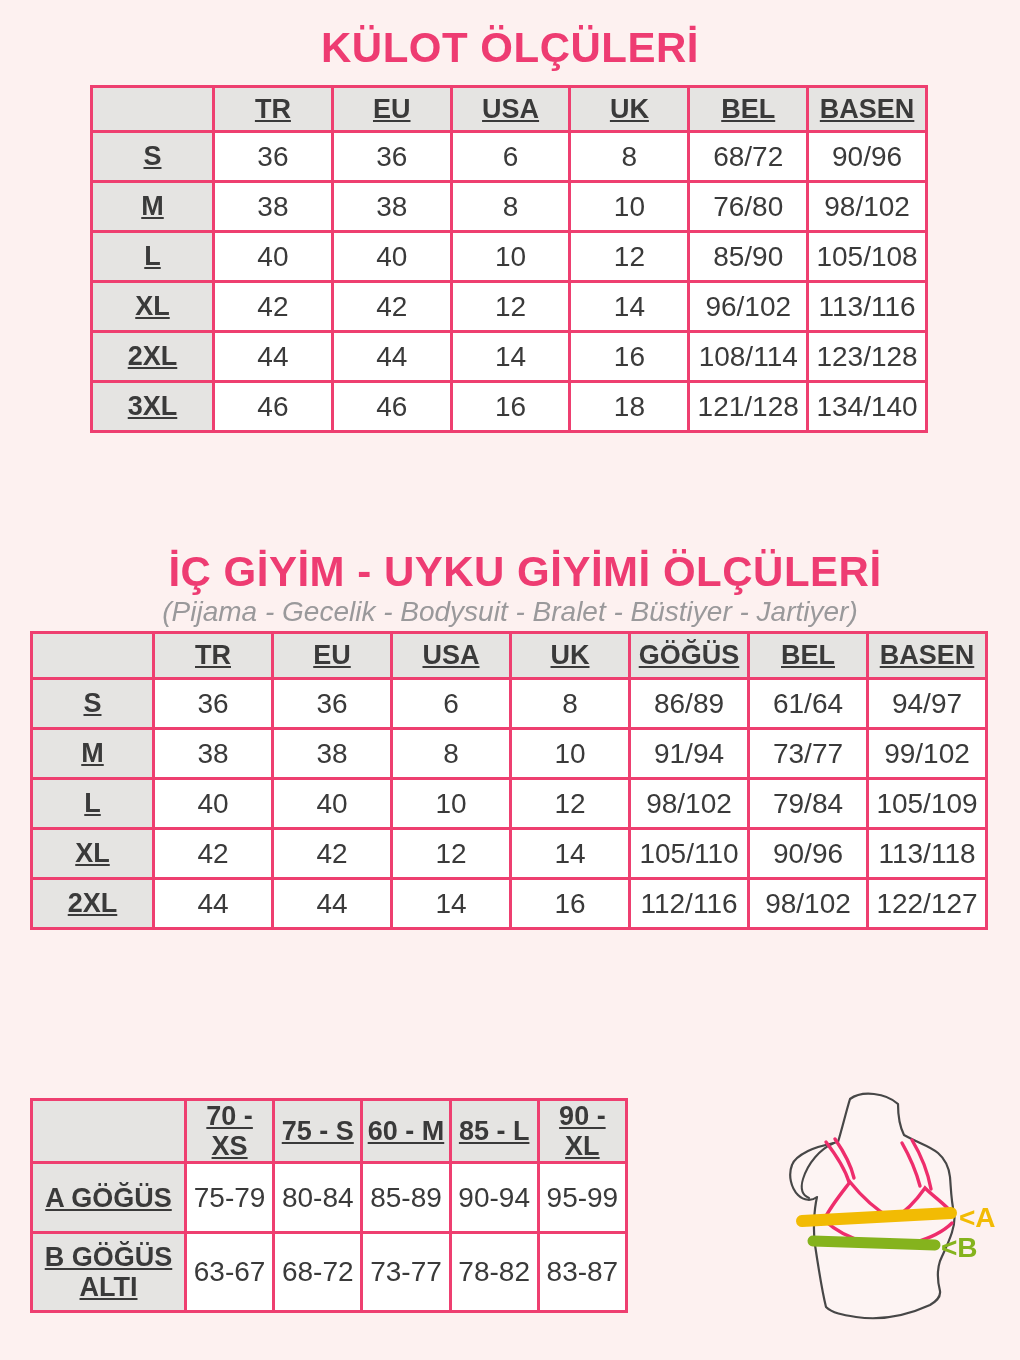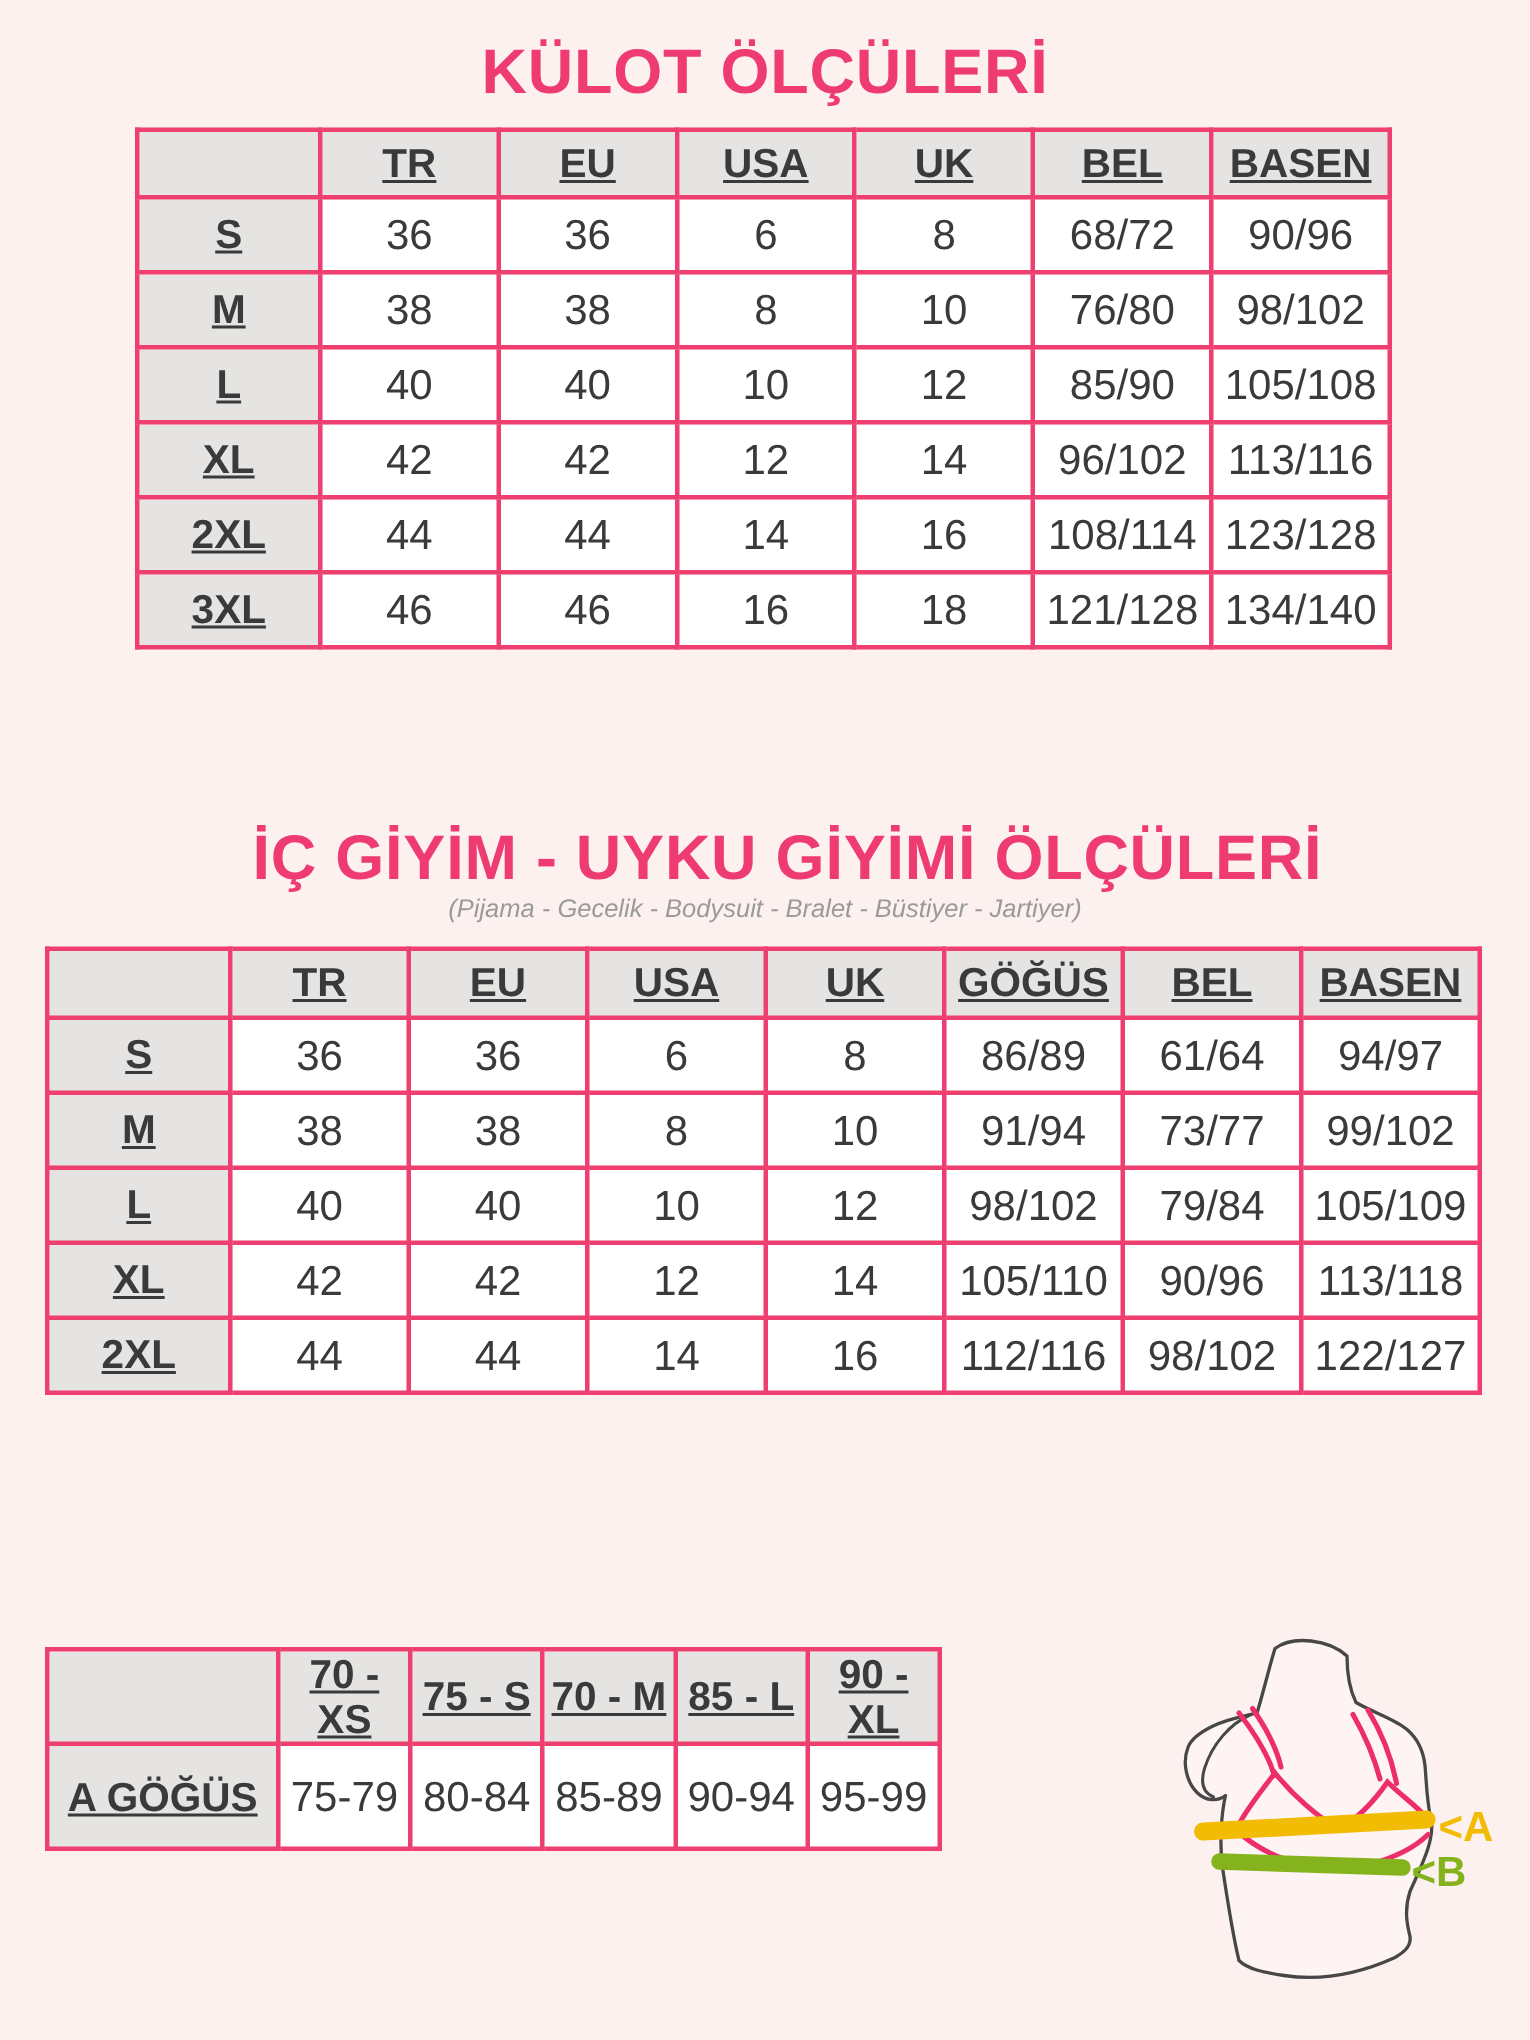--- a/index.html
+++ b/index.html
@@ -11,21 +11,21 @@
   .title {
     position:absolute; left:0; width:1020px; margin:0;
     font-size:42px; font-weight:700; text-align:center;
     color: var(--accent-pink, #ee3c72); letter-spacing:0.5px;
   }
   #title-kulot   { top:24px; }
   #title-icgiyim { top:548px;padding-left:15px; }
   #title-sutyen  { left:30px; width:752px; top:1044px; }
   .subtitle {
     position:absolute; top:596px; left:0; width:1020px; text-align:center;
-    font-size:17px; font-style:italic; color: var(--subtitle-gray, #9a999b);
+    font-size:28px; font-style:italic; color: var(--subtitle-gray, #9a999b);
   }
   table.sizes { position:absolute; border-collapse:collapse; table-layout:fixed; }
   .sizes th, .sizes td {
     border:3px solid var(--table-border, #ee3f70);
     text-align:center; vertical-align:middle; padding:0 2px;
     overflow:hidden;
   }
   .sizes thead th, .sizes tbody th {
     background: var(--header-cell-bg, #e5e4e2);
     font-size:27px; font-weight:700; color: var(--text-dark, #3a3a3a);
@@ -206,33 +206,41 @@
         </tr>
       </tbody>
     </table>
 
   <table class="sizes" id="table-sutyen">
       <thead>
         <tr>
           <th></th>
           <th>70 - XS</th>
           <th>75 - S</th>
-          <th>70 - M</th>
+          <th>60 - M</th>
           <th>85 - L</th>
           <th>90 - XL</th>
         </tr>
       </thead>
       <tbody>
         <tr>
           <th>A GÖĞÜS</th>
           <td>75-79</td>
           <td>80-84</td>
           <td>85-89</td>
           <td>90-94</td>
           <td>95-99</td>
+        </tr>
+        <tr>
+          <th>B GÖĞÜS ALTI</th>
+          <td>63-67</td>
+          <td>68-72</td>
+          <td>73-77</td>
+          <td>78-82</td>
+          <td>83-87</td>
         </tr>
       </tbody>
     </table>
 
   <svg id="mannequin" viewBox="0 0 230 275" aria-hidden="true">
     <path class="torso" d="
       M 62 14
       C 74 5, 98 8, 110 19
       C 110 30, 112 42, 116 50
       C 128 57, 142 61, 150 68

